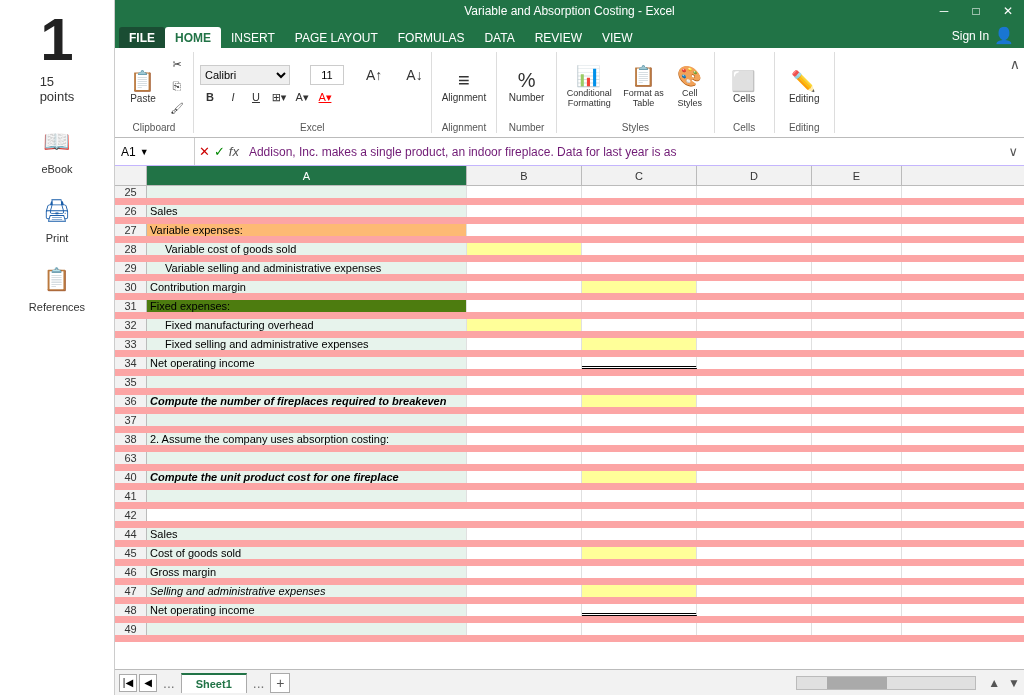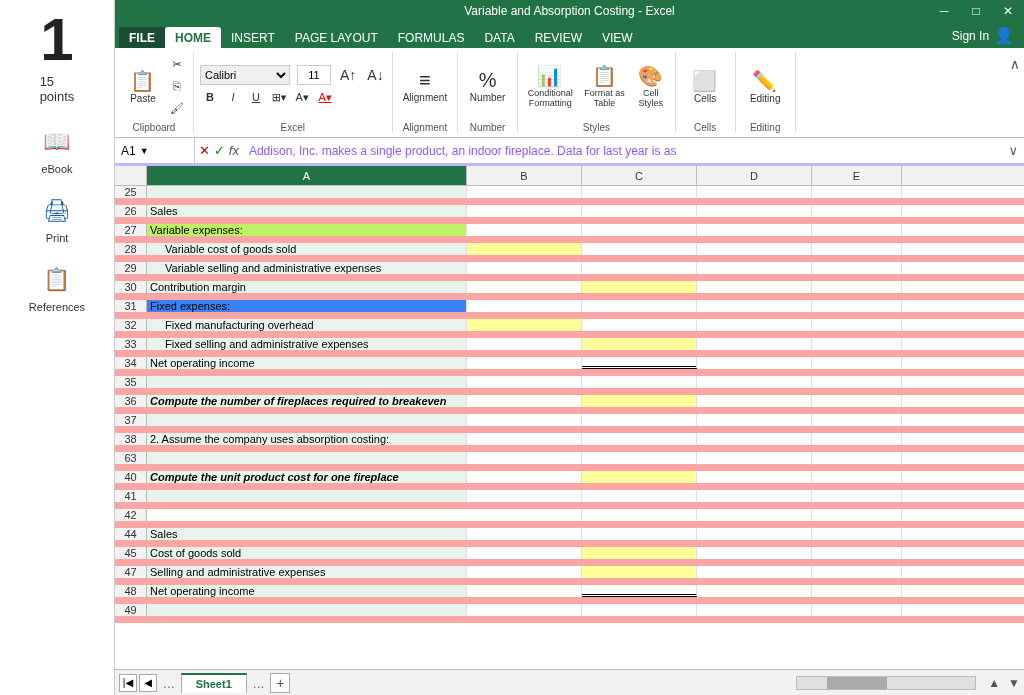--- a/index.html
+++ b/index.html
@@ -162,40 +162,40 @@
       color: #333;
       min-width: 20px; min-height: 20px;
     }
 
     
     .font-controls {
       display: flex;
       flex-direction: column;
       gap: 2px;
     }
-    .font-row1 { display: flex; align-items: center; gap: 7px; }
+    .font-row1 { display: flex; align-items: center; gap: 20px; }
     .font-row2 { display: flex; align-items: center; gap: 3px; }
     .font-select {
       width: 90px; height: 20px;
       font-size: 11px;
       border: 1px solid #ccc;
     }
     .font-size-input {
       width: 34px; height: 20px;
       font-size: 11px;
       border: 1px solid #ccc;
       text-align: center;
     }
 
     
     .formula-bar {
       height: 28px;
       display: flex;
       align-items: center;
-      border-bottom: 3px solid #c4b5fd;
+      border-bottom: 1px solid #c4b5fd;
       background: #fff;
     }
     .cell-ref-box {
       width: 80px;
       min-width: 80px;
       height: 100%;
       border-right: 1px solid #ccc;
       display: flex;
       align-items: center;
       padding: 0 6px;
@@ -207,21 +207,21 @@
       align-items: center;
       padding: 0 4px;
       gap: 4px;
       color: #555;
       font-size: 13px;
     }
     .formula-input {
       flex: 1;
       font-size: 12px;
       padding: 0 6px;
-      color: #8b5cf6;
+      color: #701a75;
     }
 
     
     .sheet-area {
       flex: 1;
       overflow: hidden;
       display: flex;
       flex-direction: column;
     }
 
@@ -532,21 +532,21 @@
         <div class="sheet-row">
           <div class="row-num">26</div>
           <div class="cell col-a" style="background: rgb(231, 243, 236);">Sales</div>
           <div class="cell col-b"></div>
           <div class="cell col-c"></div>
           <div class="cell col-d"></div>
           <div class="cell col-e"></div>
         </div>
         <div class="sheet-row">
           <div class="row-num">27</div>
-          <div class="cell col-a" style="background: #bef264;">Variable expenses:</div>
+          <div class="cell col-a" style="background: #fdba74;">Variable expenses:</div>
           <div class="cell col-b"></div>
           <div class="cell col-c"></div>
           <div class="cell col-d"></div>
           <div class="cell col-e"></div>
         </div>
         <div class="sheet-row">
           <div class="row-num">28</div>
           <div class="cell col-a" style="background: rgb(231, 243, 236); padding-left: 18px;">  Variable cost of goods sold</div>
           <div class="cell col-b cell-yellow"></div>
           <div class="cell col-c"></div>
@@ -564,21 +564,21 @@
         <div class="sheet-row">
           <div class="row-num">30</div>
           <div class="cell col-a" style="background: rgb(231, 243, 236); text-align: right;">Contribution margin</div>
           <div class="cell col-b"></div>
           <div class="cell col-c cell-yellow"></div>
           <div class="cell col-d"></div>
           <div class="cell col-e"></div>
         </div>
         <div class="sheet-row">
           <div class="row-num">31</div>
-          <div class="cell col-a" style="background: #3b82f6;">Fixed expenses:</div>
+          <div class="cell col-a" style="background: #4d7c0f;">Fixed expenses:</div>
           <div class="cell col-b"></div>
           <div class="cell col-c"></div>
           <div class="cell col-d"></div>
           <div class="cell col-e"></div>
         </div>
         <div class="sheet-row">
           <div class="row-num">32</div>
           <div class="cell col-a" style="background: rgb(231, 243, 236); padding-left: 18px;">  Fixed manufacturing overhead</div>
           <div class="cell col-b cell-yellow"></div>
           <div class="cell col-c"></div>
@@ -675,22 +675,30 @@
         </div>
         <div class="sheet-row">
           <div class="row-num">45</div>
           <div class="cell col-a" style="background: rgb(231, 243, 236);">Cost of goods sold</div>
           <div class="cell col-b"></div>
           <div class="cell col-c cell-yellow"></div>
           <div class="cell col-d"></div>
           <div class="cell col-e"></div>
         </div>
         <div class="sheet-row">
+          <div class="row-num">46</div>
+          <div class="cell col-a" style="background: rgb(231, 243, 236);">Gross margin</div>
+          <div class="cell col-b"></div>
+          <div class="cell col-c"></div>
+          <div class="cell col-d"></div>
+          <div class="cell col-e"></div>
+        </div>
+        <div class="sheet-row">
           <div class="row-num">47</div>
-          <div class="cell col-a" style="background: rgb(231, 243, 236);">Selling and administrative expenses</div>
+          <div class="cell col-a" style="background: rgb(231, 243, 236); font-style: italic;">Selling and administrative expenses</div>
           <div class="cell col-b"></div>
           <div class="cell col-c cell-yellow"></div>
           <div class="cell col-d"></div>
           <div class="cell col-e"></div>
         </div>
         <div class="sheet-row">
           <div class="row-num">48</div>
           <div class="cell col-a" style="background: rgb(231, 243, 236);">Net operating income</div>
           <div class="cell col-b"></div>
           <div class="cell col-c" style="border-bottom: 3px double rgb(0, 0, 0);"></div>

